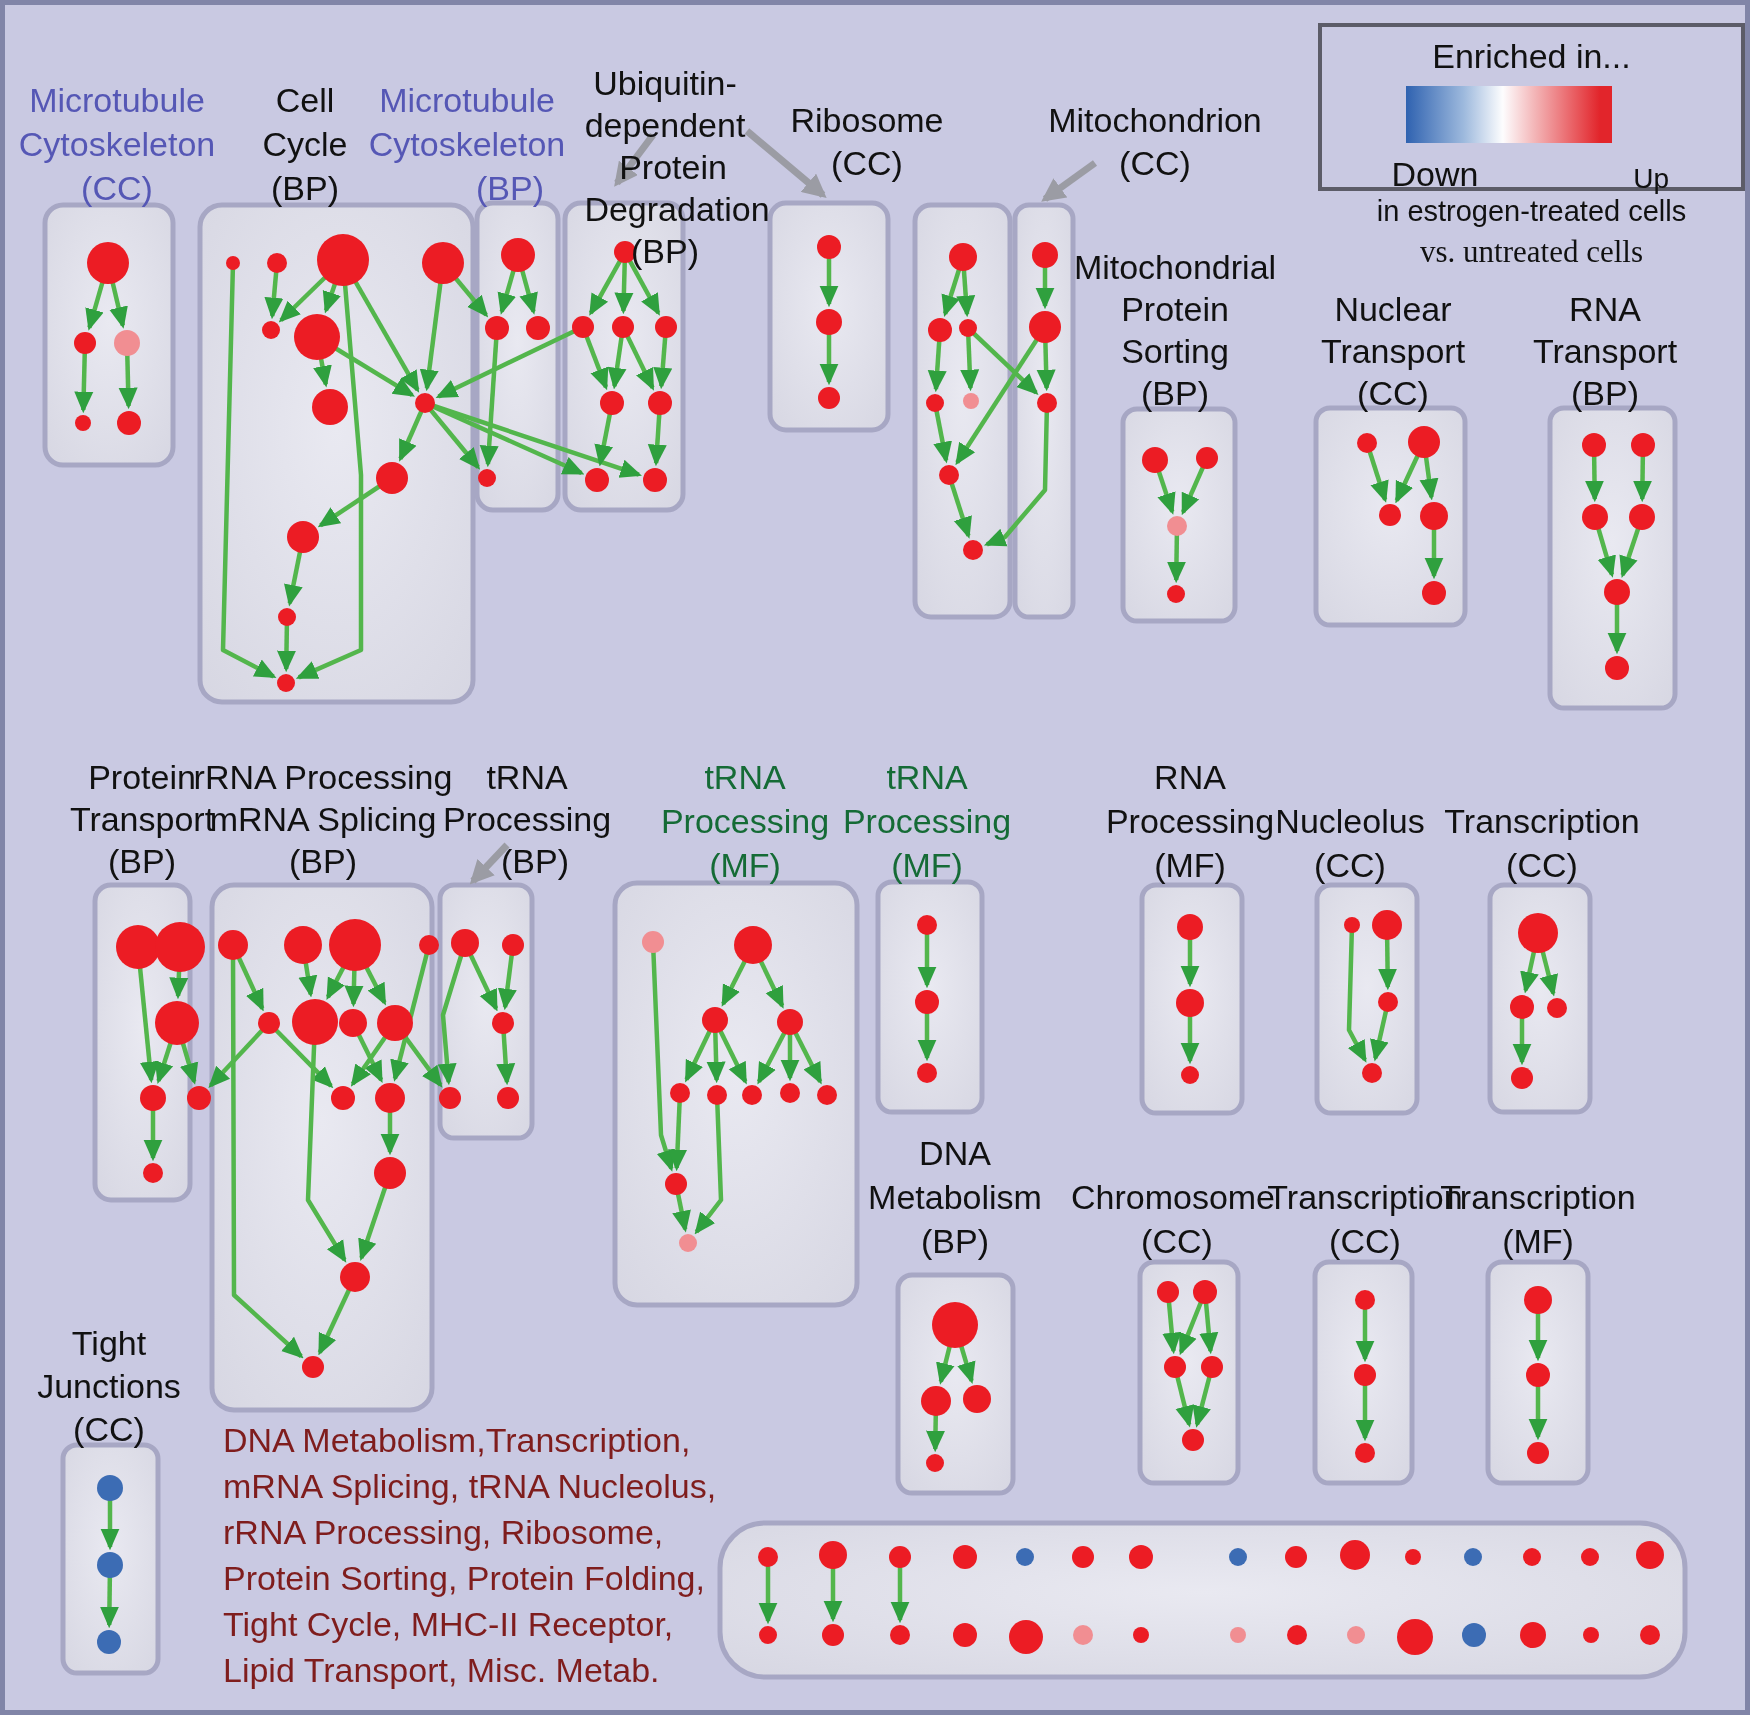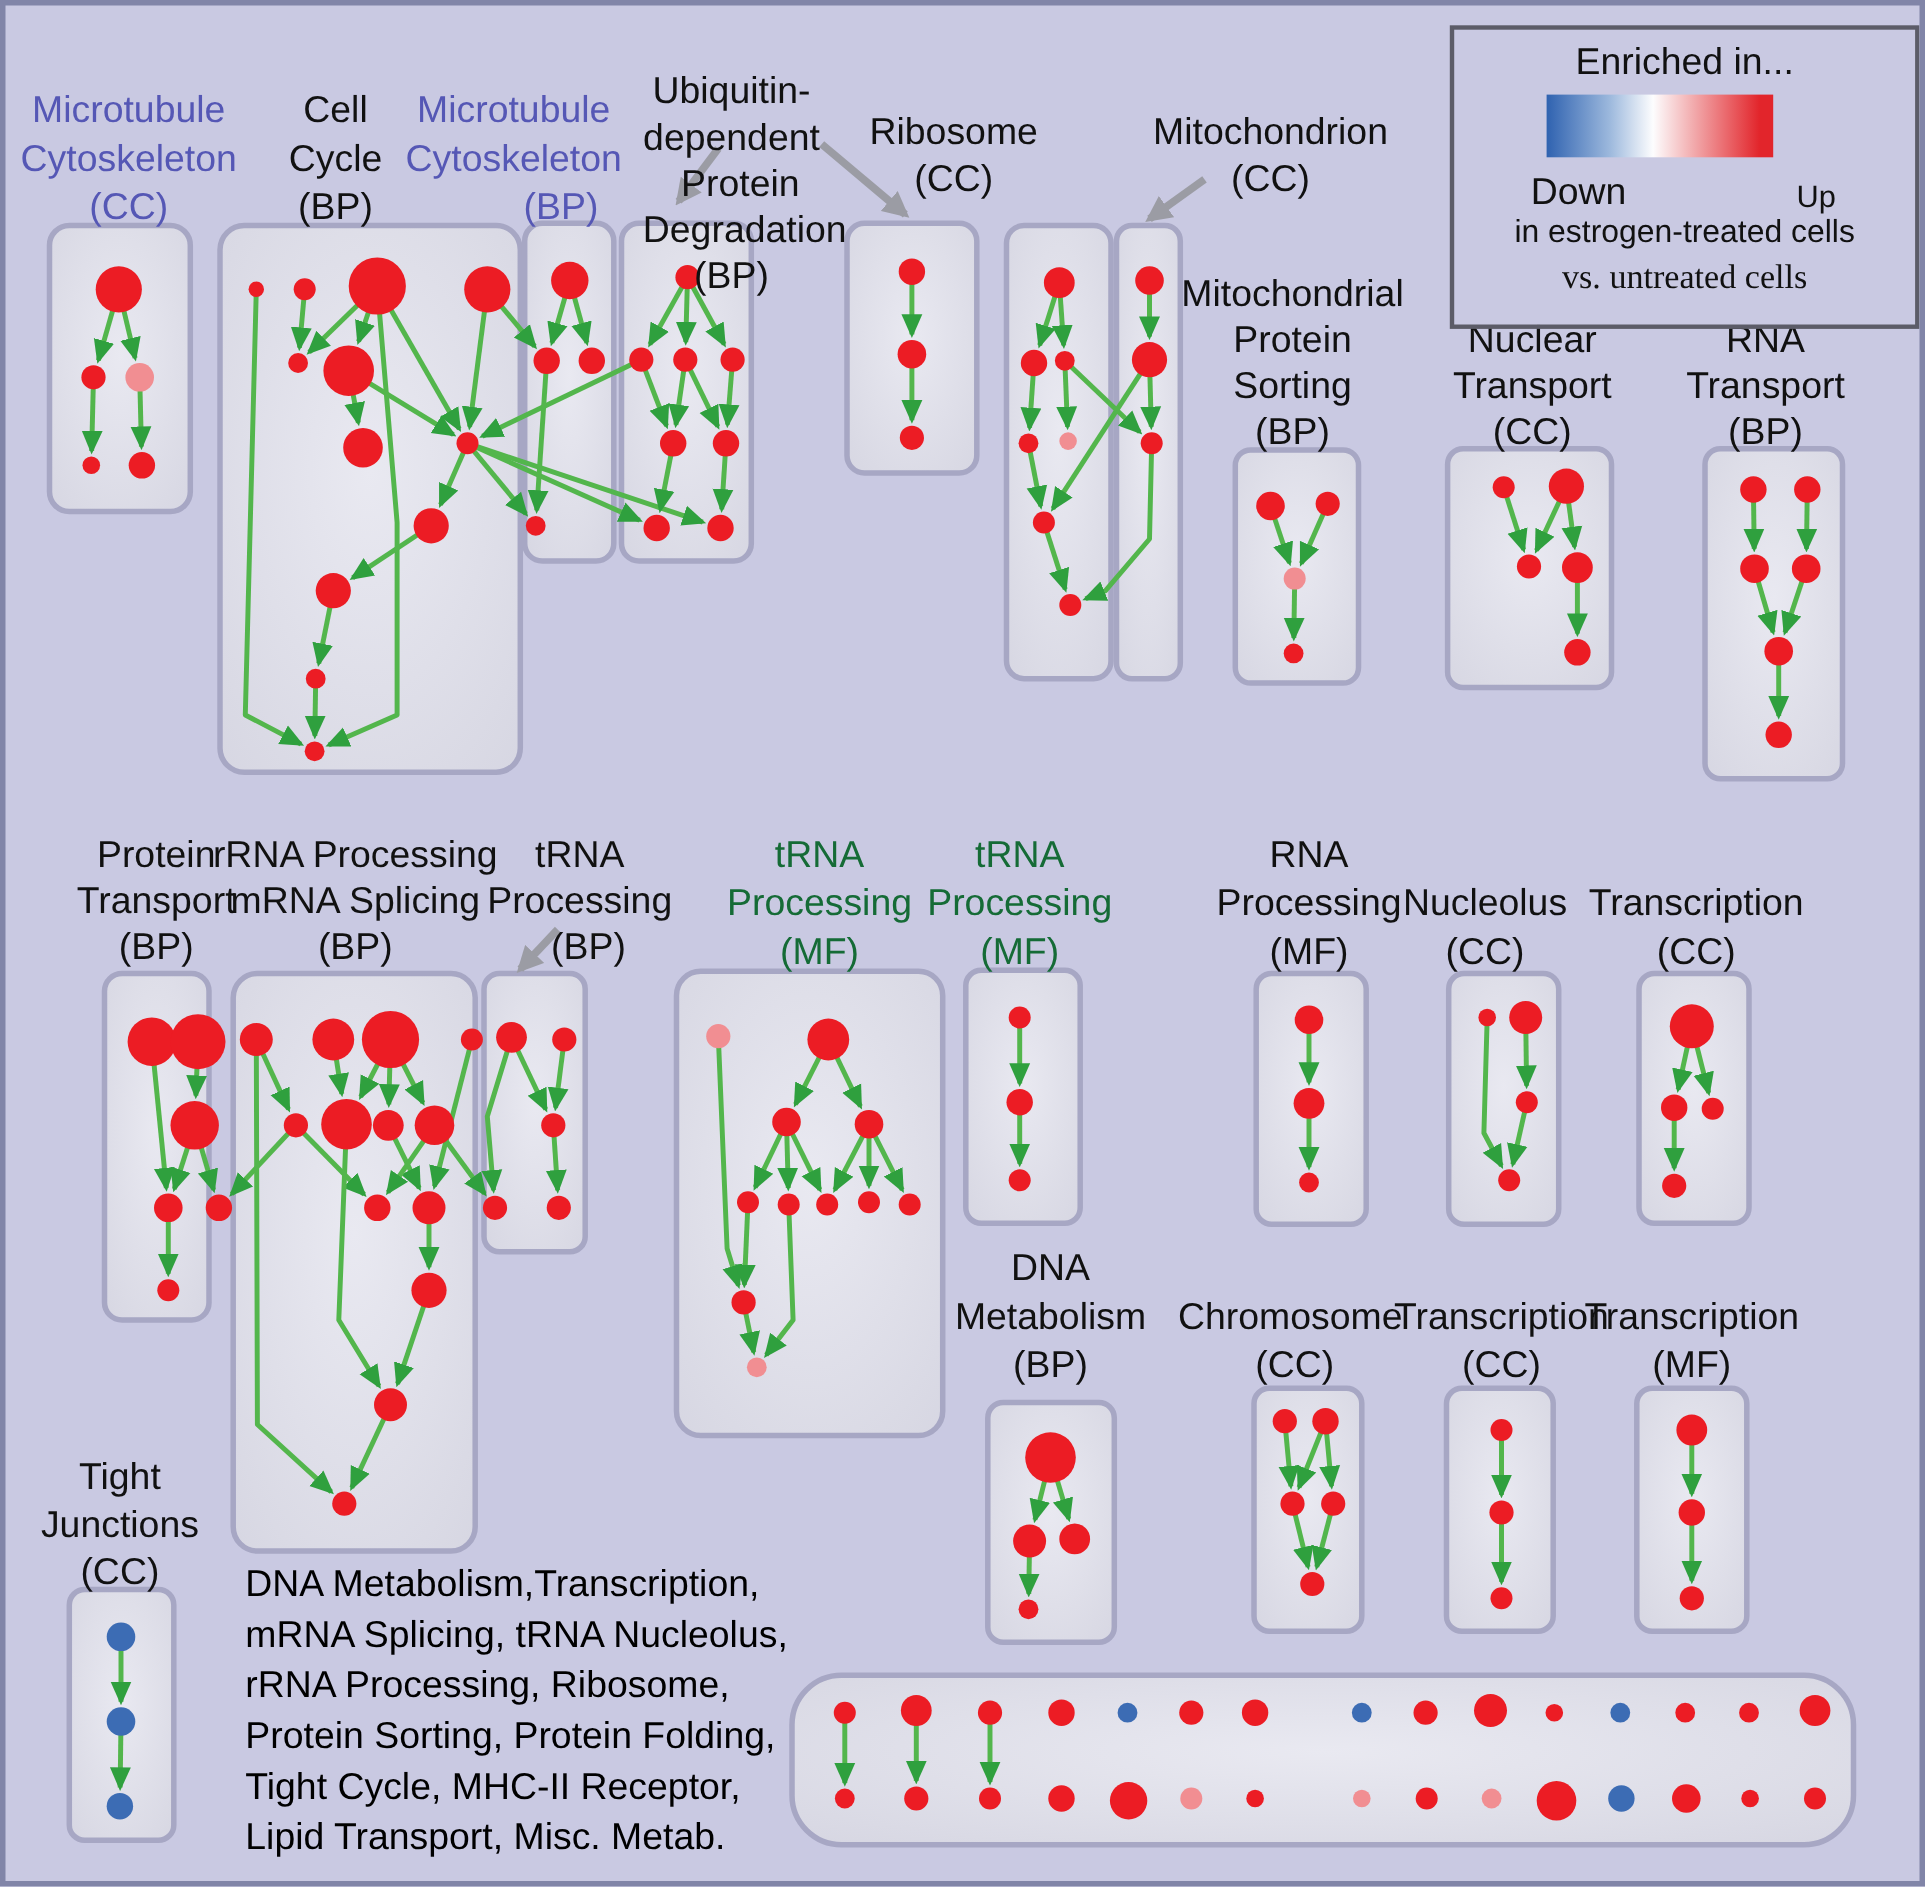--- a/index.html
+++ b/index.html
@@ -7,33 +7,33 @@
     position:relative;width:1750px;height:1715px;
     background:#c9c9e2;border:5px solid #8185a8;box-sizing:border-box;
     font-family:"Liberation Sans",sans-serif;overflow:hidden;
   }
   svg#net{position:absolute;left:0;top:0;}
   .box{fill:url(#boxgrad);stroke:#a7a7c4;stroke-width:5;}
   .edge{fill:none;stroke:#53b64c;stroke-width:4.5;stroke-linejoin:round;}
   .garrow{stroke:#9b9ca4;stroke-width:7;}
   .lab{font-size:34px;}
   .legend{
-    position:absolute;left:1313px;top:18px;width:427px;height:276px;
+    position:absolute;left:1313px;top:18px;width:427px;height:168px;
     border:4px solid #5c5c68;box-sizing:border-box;color:#111;
   }
   .legend-title{position:absolute;top:10px;left:0;width:100%;text-align:center;font-size:34px;}
   .legend-bar{position:absolute;left:84px;top:59px;width:206px;height:57px;
     background:linear-gradient(to right,#2f62b0 0%,#9db9dd 28%,#fdfdfe 47%,#f3b3b5 63%,#e2252b 94%,#e2252b 100%);}
   .legend-down{position:absolute;left:0px;top:128px;width:130px;text-align:center;font-size:34px;padding-left:48px;}
   .legend-up{position:absolute;left:217px;top:136px;width:130px;text-align:right;font-size:28px;}
   .legend-sub1{position:absolute;top:168px;left:0;width:100%;text-align:center;font-size:29px;}
   .legend-sub2{position:absolute;top:207px;left:0;width:100%;text-align:center;font-size:31px;font-family:Liberation Serif, serif;}
   .textblock{
     position:absolute;left:218px;top:1412px;width:560px;
-    font-size:34px;line-height:46px;color:#000000;white-space:nowrap;
+    font-size:34px;line-height:46px;color:#7f1d1d;white-space:nowrap;
   }
 </style>
 </head>
 <body>
 
 <div id="wrap">
 
   <svg id="net" width="1750" height="1715" viewBox="0 0 1750 1715">
     <defs>
       <radialGradient id="boxgrad" cx="0.5" cy="0.45" r="0.8">

